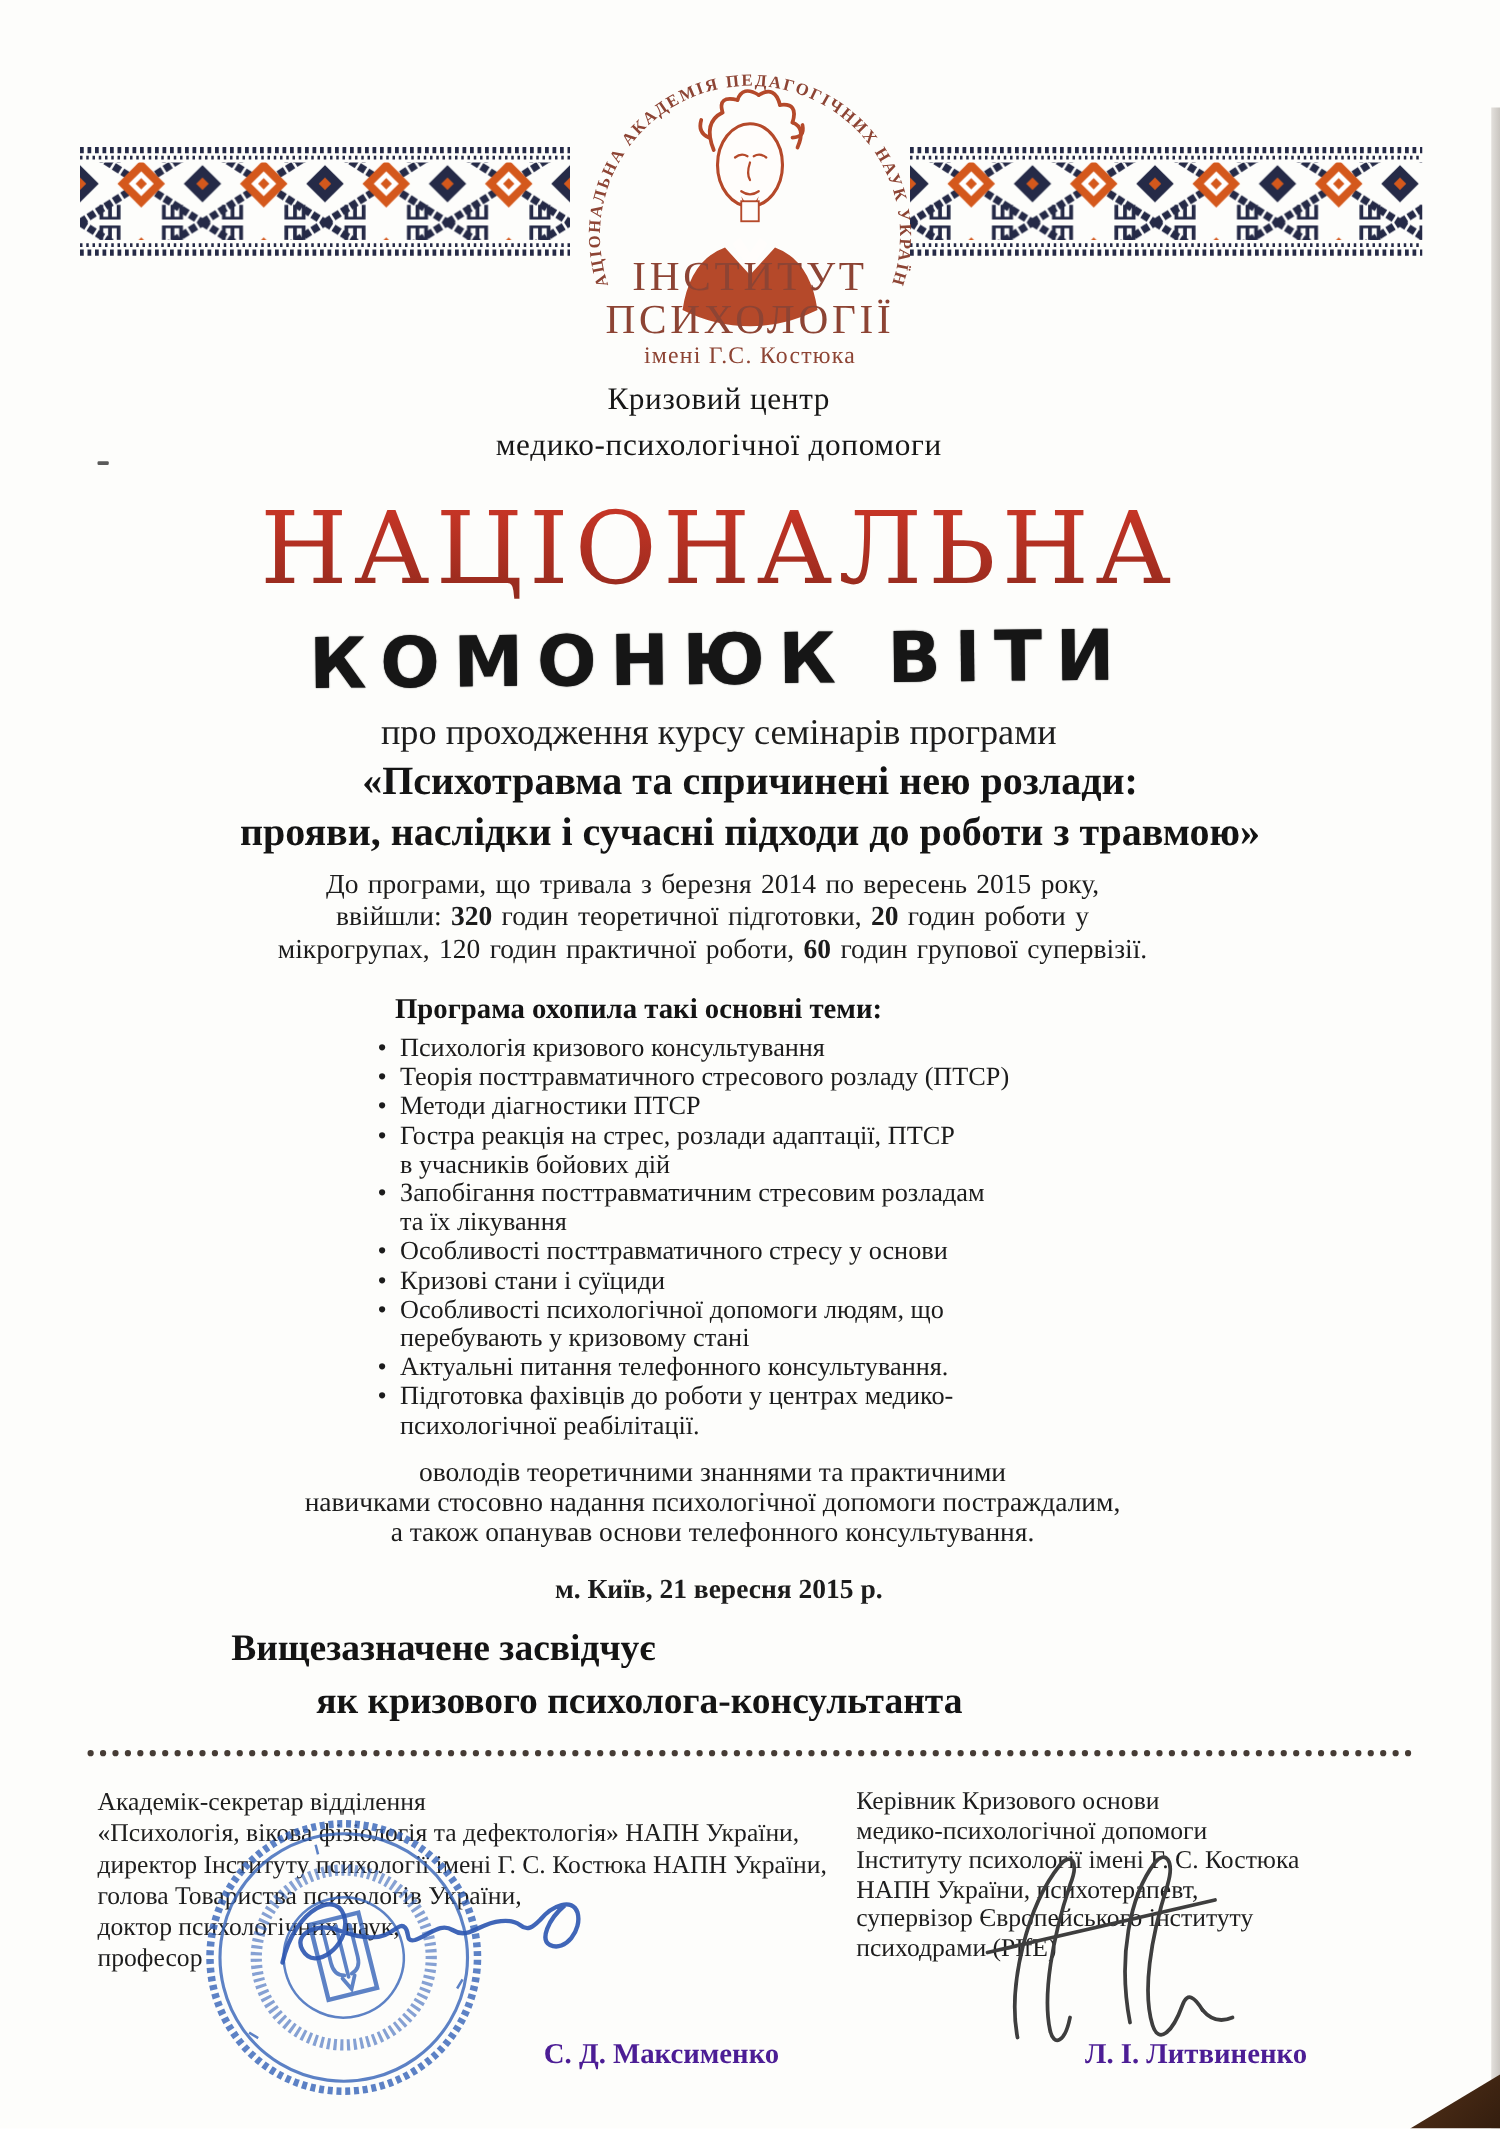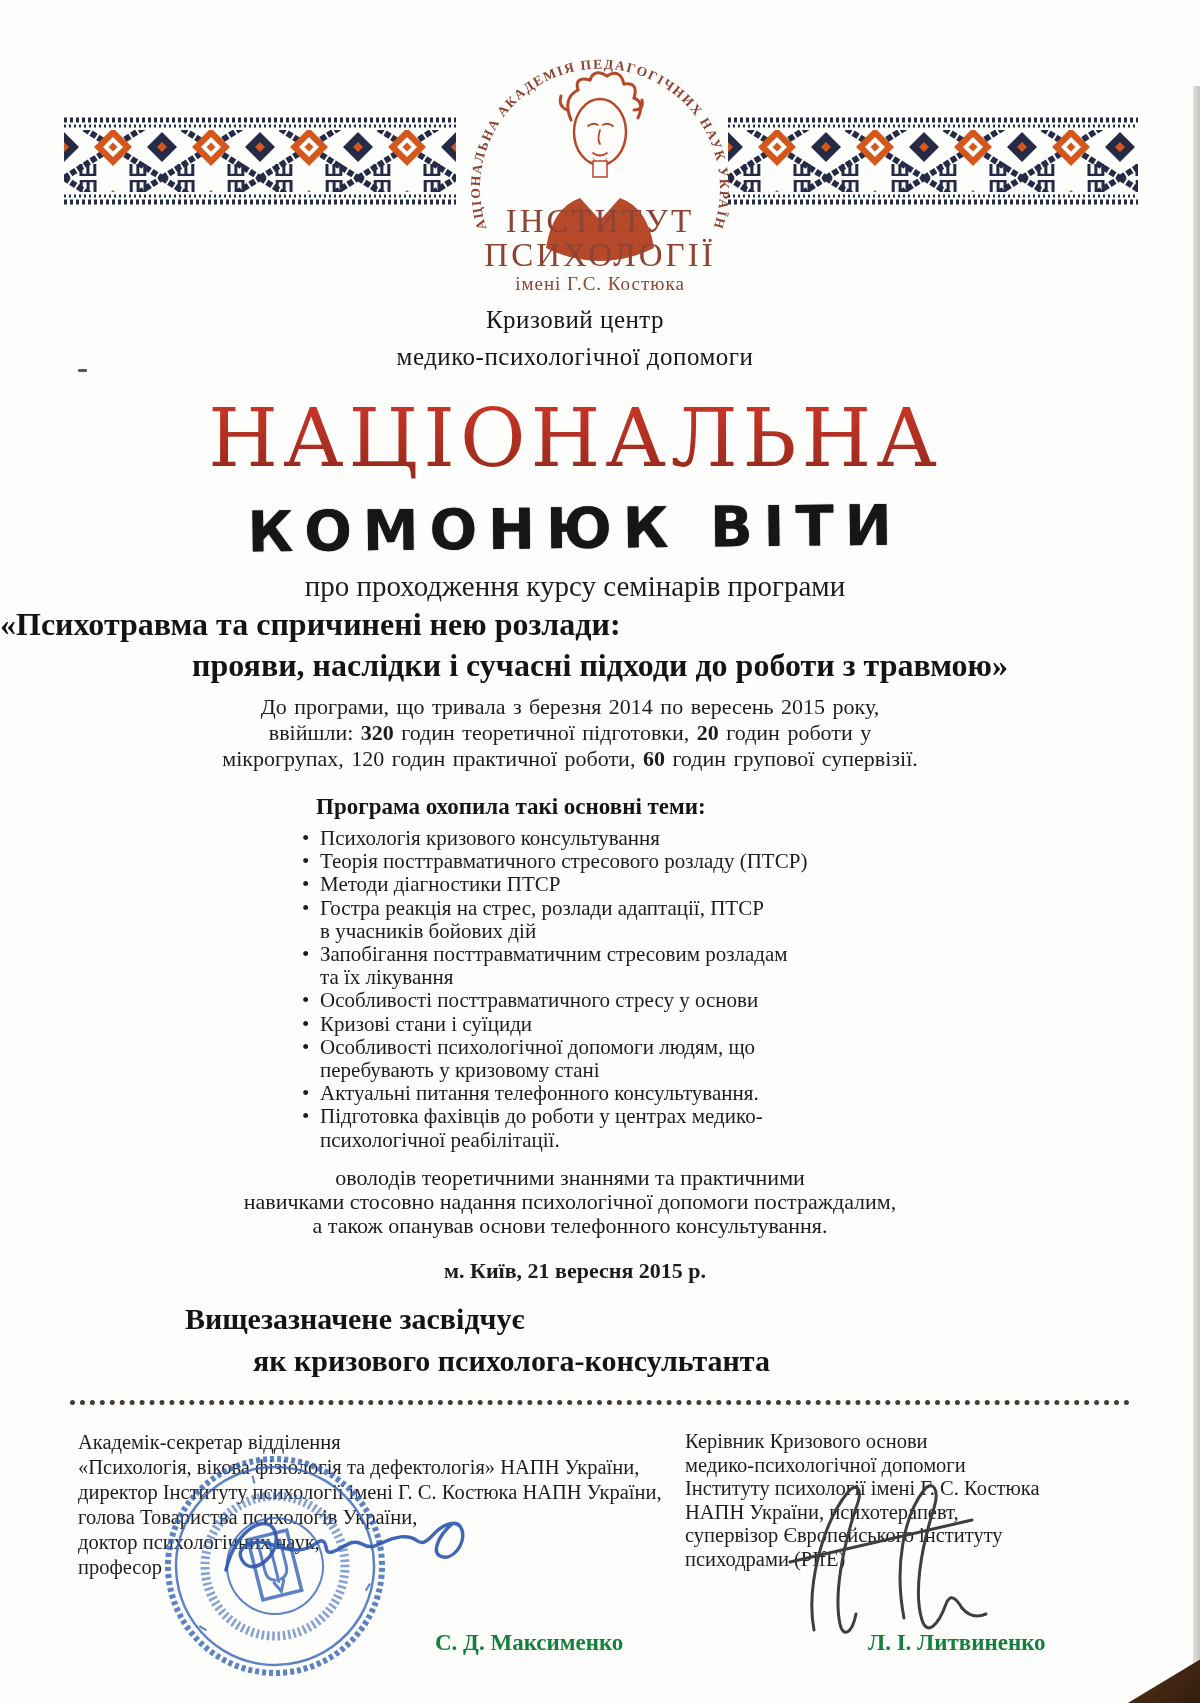--- a/index.html
+++ b/index.html
@@ -20,21 +20,21 @@
   .hours{font-size:22px;line-height:26px;text-align:center;color:#1c1c1c;word-spacing:2px;}
   .topics-head{font-size:23px;font-weight:bold;margin-left:16px;color:#141414;}
   ul.topics{list-style:none;margin:7px 0 0 0;padding:0;font-size:21px;line-height:23.2px;color:#1c1c1c;}
   ul.topics li{position:relative;padding-left:20px;white-space:pre-line;}
   ul.topics li::before{content:"•";position:absolute;left:2px;top:0;}
   .outcome{font-size:22px;line-height:24px;text-align:center;color:#1c1c1c;}
   .dateline{font-size:22px;color:#1c1c1c;font-weight:bold;}
   .attest{font-size:30px;font-weight:bold;color:#141414;}
   .dotted-sep{border-top:5px dotted #463c35;height:0;}
   .sig-block{font-size:20.5px;line-height:25px;color:#1d1d1d;}
-  .sig-name{font-size:23px;font-weight:bold;color:#15803d;}
+  .sig-name{font-size:23px;font-weight:bold;color:#4c1d95;}
   .artifact-dash{background:#5a5a5a;border-radius:1px;}
   .corner-wedge{background:linear-gradient(135deg,#5a351b,#331d0e);
       clip-path:polygon(12% 100%,100% 18%,100% 100%);}
   .edge-strip{background:linear-gradient(90deg,#e3e0dc,#c9c5c0);}
 </style>
 </head>
 <body>
 
 <div class="page">
 
@@ -121,21 +121,21 @@
 
   <div class="abs center org-line" style="top:306px">Кризовий центр</div>
   <div class="abs center org-line" style="top:343px">медико-психологічної допомоги</div>
 
   <div class="abs center cert-title" style="top:392px">НАЦІОНАЛЬНА</div>
 
   <div class="abs center recipient" style="top:496px">КОМОНЮК ВІТИ</div>
 
   <div class="abs center subtitle" style="top:570px">про проходження курсу семінарів програми</div>
 
-  <div class="abs prog-title" style="top:606px;left:0;width:1200px;">«Психотравма та спричинені нею розлади:</div>
+  <div class="abs prog-title" style="top:606px;left:0;width:1200px;text-align:center">«Психотравма та спричинені нею розлади:</div>
   <div class="abs prog-title" style="top:647px;left:0;width:1200px;text-align:center">прояви, наслідки і сучасні підходи до роботи з травмою»</div>
 
   <div class="abs hours" style="top:694px;left:190px;width:760px">
       <div><span>До програми, що тривала з березня 2014 по вересень 2015 року,</span></div>
       <div><span>ввійшли: </span><span class="b">320</span><span> годин теоретичної підготовки, </span><span class="b">20</span><span> годин роботи у</span></div>
       <div><span>мікрогрупах, 120 годин практичної роботи, </span><span class="b">60</span><span> годин групової супервізії.</span></div>
     </div>
 
   <div class="abs" style="top:794px;left:300px;width:644px">
     <div class="topics-head">Програма охопила такі основні теми:</div>

